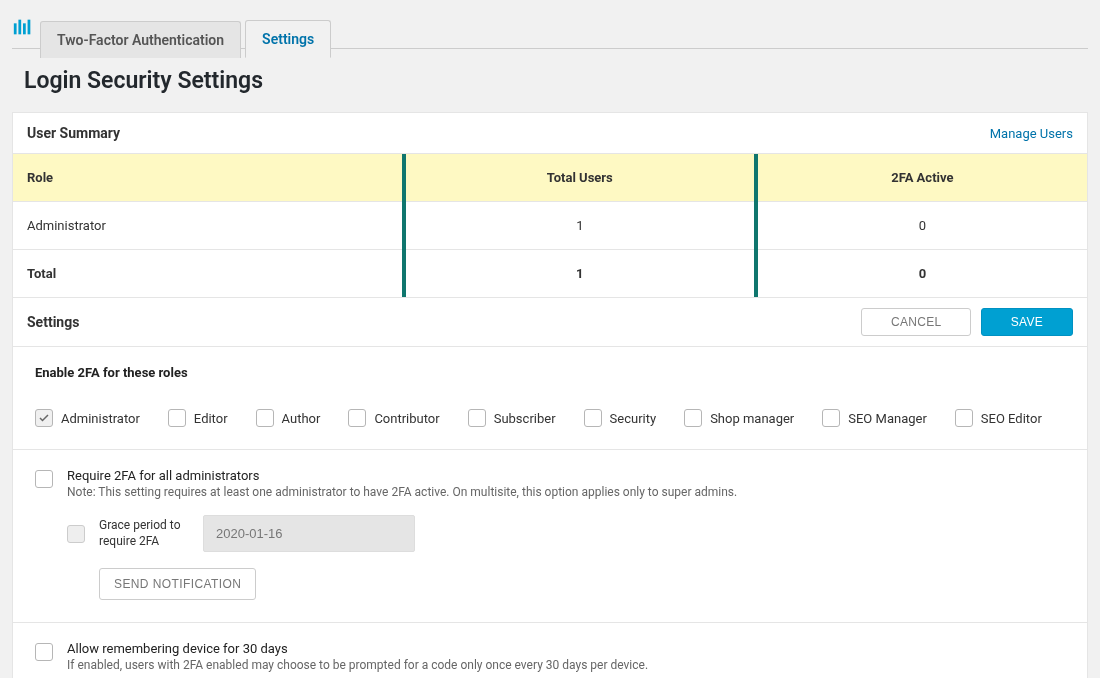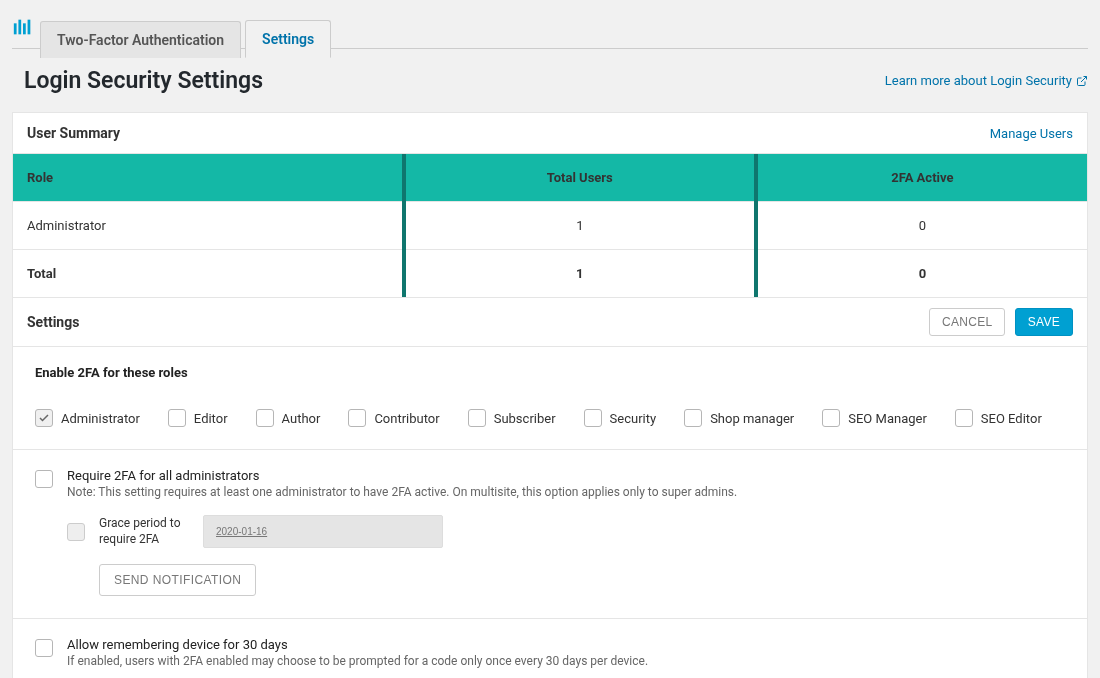--- a/index.html
+++ b/index.html
@@ -88,21 +88,21 @@
     border-collapse: collapse;
   }
   table.summary th, table.summary td {
     padding: 16px 14px;
     text-align: center;
     border-bottom: 1px solid #e5e5e5;
     font-size: 13px;
   }
   table.summary th {
     font-weight: 700;
-    background: #14b8a6;
+    background: #fef9c3;
     color: #333;
   }
   table.summary .left { text-align: left; }
   table.summary .col-users, table.summary .col-active {
     border-left: 4px solid #0f766e;
   }
   table.summary tr.total td { font-weight: 700; }
   table.summary tr:last-child td { border-bottom: none; }
 
   
@@ -110,21 +110,21 @@
     display: flex;
     justify-content: space-between;
     align-items: center;
     padding: 10px 14px;
     border-top: 1px solid #e5e5e5;
     border-bottom: 1px solid #e5e5e5;
     background: #fff;
   }
   .settings-head .title { font-weight: 700; font-size: 14px; }
   .btn {
-    padding: 6px 12px;
+    padding: 6px 29px;
     font-size: 12px;
     border-radius: 3px;
     cursor: pointer;
     border: 1px solid transparent;
     font-weight: 500;
     letter-spacing: 0.3px;
   }
   .btn-cancel {
     background: #fff;
     border: 1px solid #ccc;
@@ -202,25 +202,24 @@
   .sub .grace-label {
     font-size: 12px;
     color: #333;
     width: 90px;
     line-height: 1.3;
   }
   .date-input {
     background: #e5e5e5;
     border: 1px solid #ddd;
     padding: 10px 12px;
-    width: 240px;
+    width: 212px;
     color: #777;
-    font-size: 10px;
+    font-size: 13px;
     border-radius: 2px;
-    text-decoration: underline;
   }
   .send-notif {
     margin-top: 16px;
     margin-left: 64px;
   }
   .btn-outline {
     background: #fff;
     border: 1px solid #ccc;
     color: #777;
     padding: 8px 14px;
@@ -243,28 +242,20 @@
         <rect x="12" y="8" width="3" height="12" fill="#00a0d2"></rect>
         <rect x="17" y="4" width="3" height="16" fill="#00a0d2"></rect>
       </svg>
   </span>
   <div class="tab">Two-Factor Authentication</div>
   <div class="tab active">Settings</div>
 </div>
 
 <div class="titlebar">
   <h1 class="page-title">Login Security Settings</h1>
-  <a href="#" class="learn-more">
-    <span>Learn more about Login Security</span>
-    <svg class="ext-icon" viewBox="0 0 24 24" fill="none" stroke="#0073aa" stroke-width="2">
-        <path d="M18 13v6a2 2 0 0 1-2 2H5a2 2 0 0 1-2-2V8a2 2 0 0 1 2-2h6"></path>
-        <polyline points="15 3 21 3 21 9"></polyline>
-        <line x1="10" y1="14" x2="21" y2="3"></line>
-      </svg>
-  </a>
 </div>
 
 <div class="panel">
   <div class="panel-head">
     <span>User Summary</span>
     <a href="#">Manage Users</a>
   </div>
   <table class="summary">
     <thead>
       <tr>

